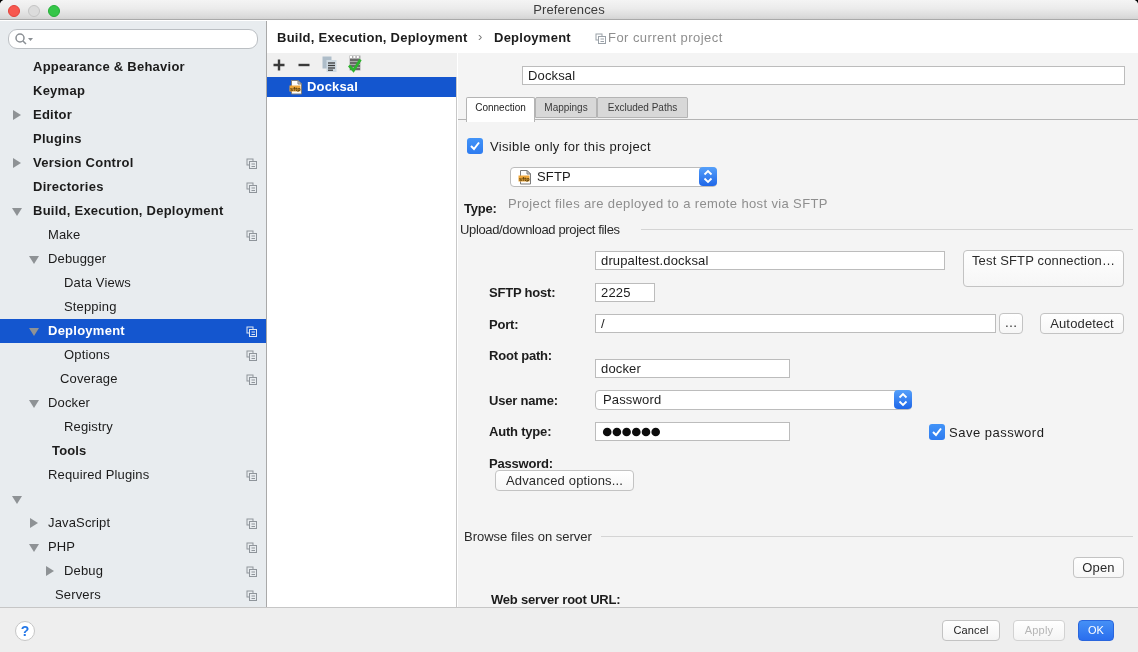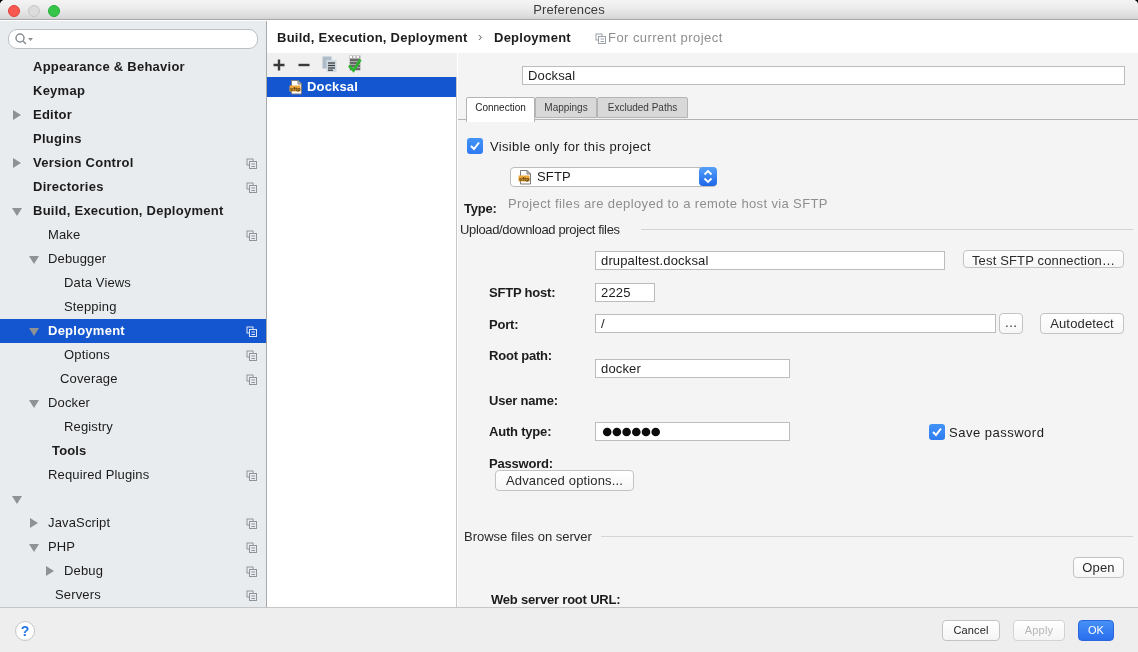--- a/index.html
+++ b/index.html
@@ -311,34 +311,43 @@
         </svg>
       </div>
     </div>
     <span class="abs gray" style="left:50px;top:143px;letter-spacing:0.37px;">Project files are deployed to a remote host via SFTP</span>
 
     <span class="sect" style="left:2px;top:169px;">Upload/download project files</span>
     <div class="sline" style="left:183px;top:176px;width:492px;"></div>
 
     <span class="lab" style="left:31px;top:201px;">SFTP host:</span>
     <div class="fld" style="left:137px;top:198px;width:350px;height:19px;">drupaltest.docksal</div>
-    <div class="btn" style="left:505px;top:197px;width:161px;height:18px;line-height:19px;">Test SFTP connection…</div>
+    <div class="btn" style="left:505px;top:197px;width:161px;height:37px;line-height:19px;">Test SFTP connection…</div>
 
     <span class="lab" style="left:31px;top:233px;">Port:</span>
     <div class="fld" style="left:137px;top:230px;width:60px;height:19px;">2225</div>
 
     <span class="lab" style="left:31px;top:264px;">Root path:</span>
     <div class="fld" style="left:137px;top:261px;width:401px;height:19px;">/</div>
     <div class="btn" style="left:541px;top:260px;width:24px;height:21px;line-height:17px;">…</div>
     <div class="btn" style="left:582px;top:260px;width:84px;height:21px;line-height:19px;">Autodetect</div>
 
     <span class="lab" style="left:31px;top:309px;">User name:</span>
     <div class="fld" style="left:137px;top:306px;width:195px;height:19px;">docker</div>
 
     <span class="lab" style="left:31px;top:340px;">Auth type:</span>
+    <div class="combo" style="left:137px;top:337px;width:317px;height:20px;">
+      <span class="abs" style="left:7px;top:1px;">Password</span>
+      <div class="stepper">
+        <svg width="18" height="19" viewBox="0 0 18 19">
+          <path d="M5.5 7.5 L9 4 L12.5 7.5" fill="none" stroke="#fff" stroke-width="1.8"></path>
+          <path d="M5.5 11.5 L9 15 L12.5 11.5" fill="none" stroke="#fff" stroke-width="1.8"></path>
+        </svg>
+      </div>
+    </div>
 
     <span class="lab" style="left:31px;top:372px;">Password:</span>
     <div class="fld" style="left:137px;top:369px;width:195px;height:19px;">
         <svg style="position:absolute;left:6px;top:4px" width="66" height="10">
           <circle cx="5.2" cy="5" r="4.3" fill="#0c0c0c"></circle>
           <circle cx="14.9" cy="5" r="4.3" fill="#0c0c0c"></circle>
           <circle cx="24.6" cy="5" r="4.3" fill="#0c0c0c"></circle>
           <circle cx="34.3" cy="5" r="4.3" fill="#0c0c0c"></circle>
           <circle cx="44.0" cy="5" r="4.3" fill="#0c0c0c"></circle>
           <circle cx="53.7" cy="5" r="4.3" fill="#0c0c0c"></circle>

